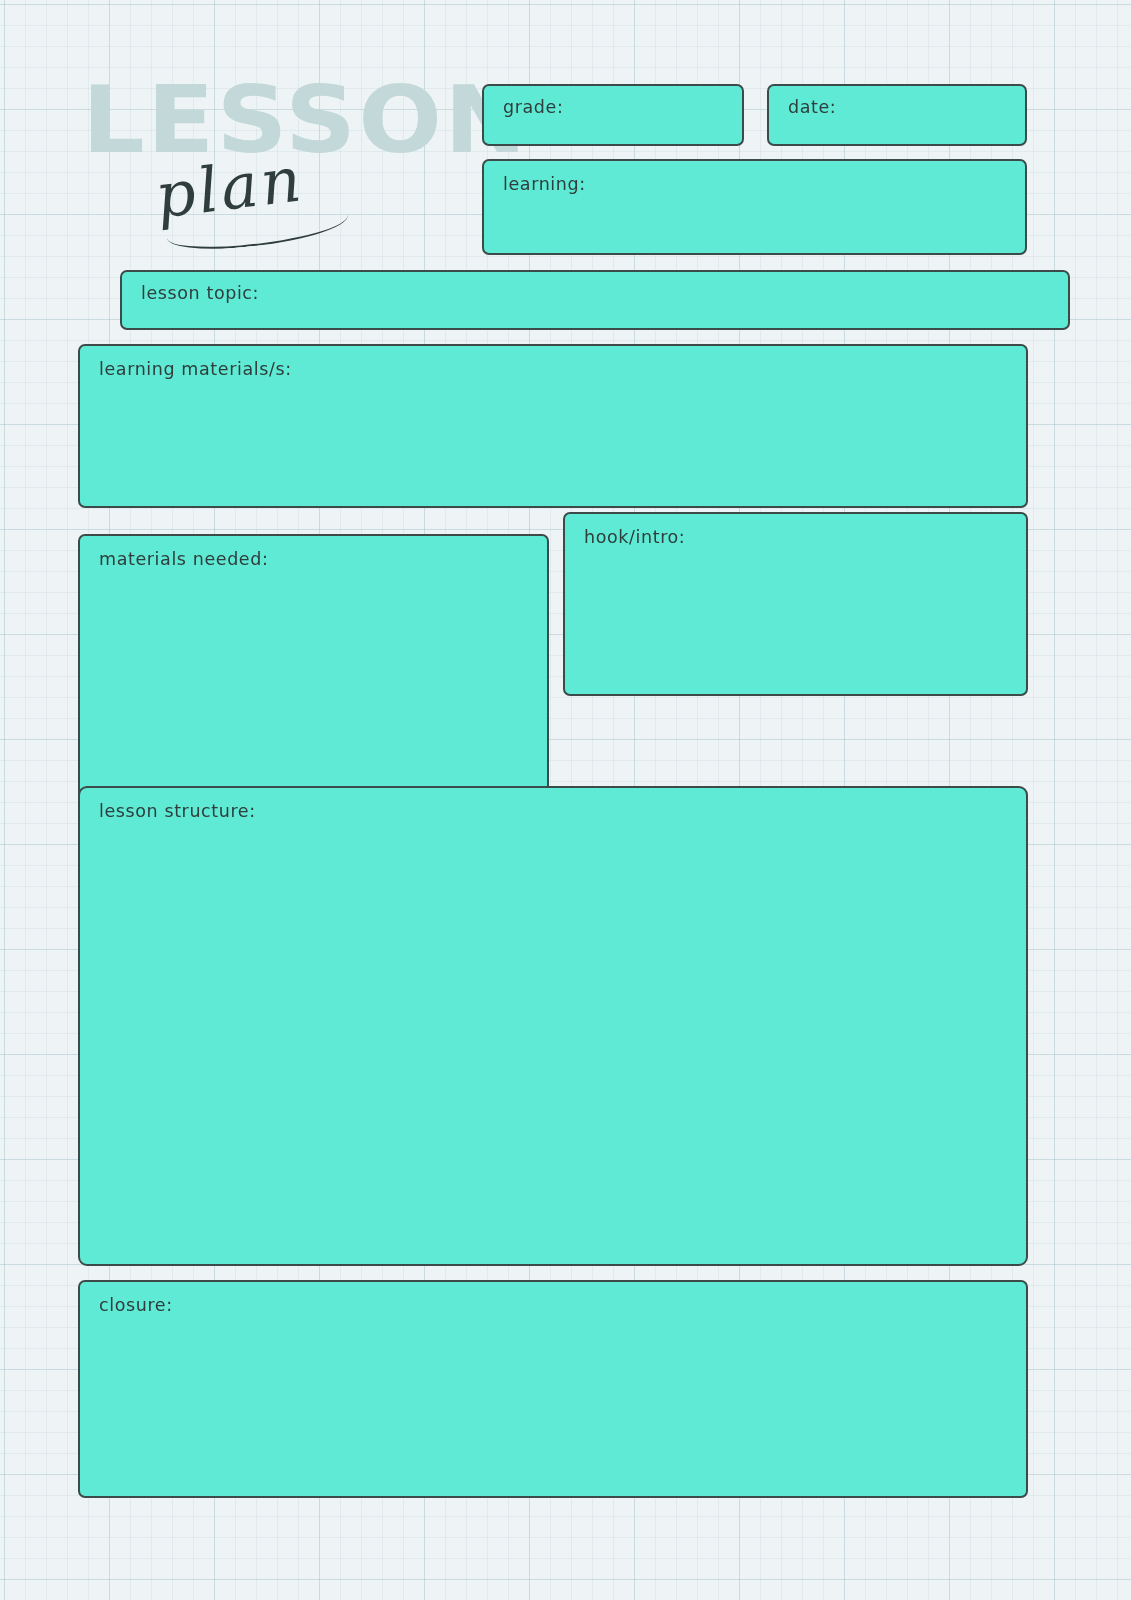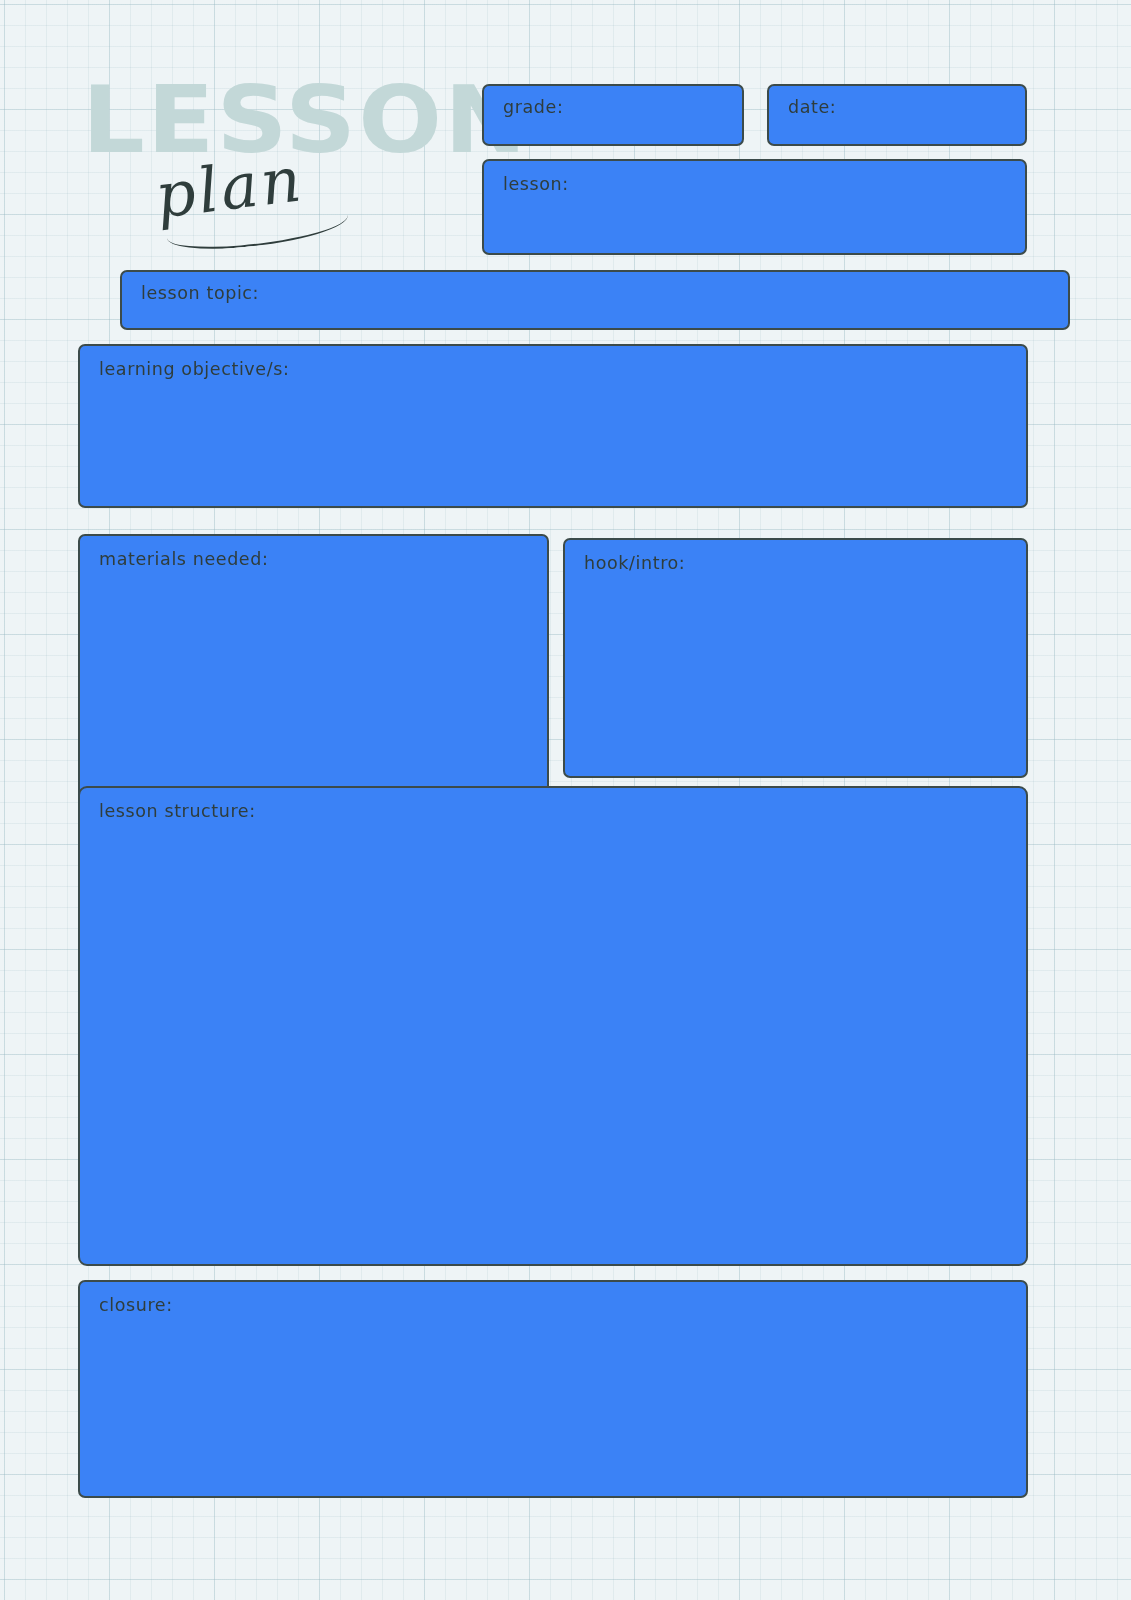--- a/index.html
+++ b/index.html
@@ -29,21 +29,21 @@
       105px 105px,
       105px 105px,
       21px 21px,
       21px 21px;
     background-position: 4px 4px, 4px 4px, 4px 4px, 4px 4px;
   }
 
   
   .box {
     position: absolute;
-    background: #3b82f6;
+    background: #5eead4;
     border: 2px solid #3c4b4a;
     border-radius: 7px;
     box-sizing: border-box;
   }
   .box .lbl {
     position: absolute;
     left: 19px;
     top: 13px;
     font-size: 17.5px;
     letter-spacing: 0.6px;
@@ -111,36 +111,36 @@
 
 <div class="box thin" style="left:482px; top:84px; width:262px; height:62px;">
   <span class="lbl">grade:</span>
 </div>
 
 <div class="box thin" style="left:767px; top:84px; width:260px; height:62px;">
   <span class="lbl">date:</span>
 </div>
 
 <div class="box" style="left:482px; top:159px; width:545px; height:96px;">
-  <span class="lbl">lesson:</span>
+  <span class="lbl">learning:</span>
 </div>
 
 <div class="box thin" style="left:78px; top:270px; width:950px; height:60px;margin-left:42px;">
   <span class="lbl">lesson topic:</span>
 </div>
 
 <div class="box" style="left:78px; top:344px; width:950px; height:164px;">
-  <span class="lbl">learning objective/s:</span>
+  <span class="lbl">learning materials/s:</span>
 </div>
 
 <div class="box" style="left:78px; top:534px; width:471px; height:307px;">
   <span class="lbl">materials needed:</span>
 </div>
 
-<div class="box" style="left:563px; top:538px; width:465px; height:240px;text-align:right;">
+<div class="box" style="left:563px; top:512px; width:465px; height:184px;text-align:right;">
   <span class="lbl">hook/intro:</span>
 </div>
 
 <div class="box" style="left:78px; top:786px; width:950px; height:480px;border-radius:9px;">
   <span class="lbl">lesson structure:</span>
 </div>
 
 <div class="box" style="left:78px; top:1280px; width:950px; height:218px;text-align:right;">
   <span class="lbl">closure:</span>
 </div>

